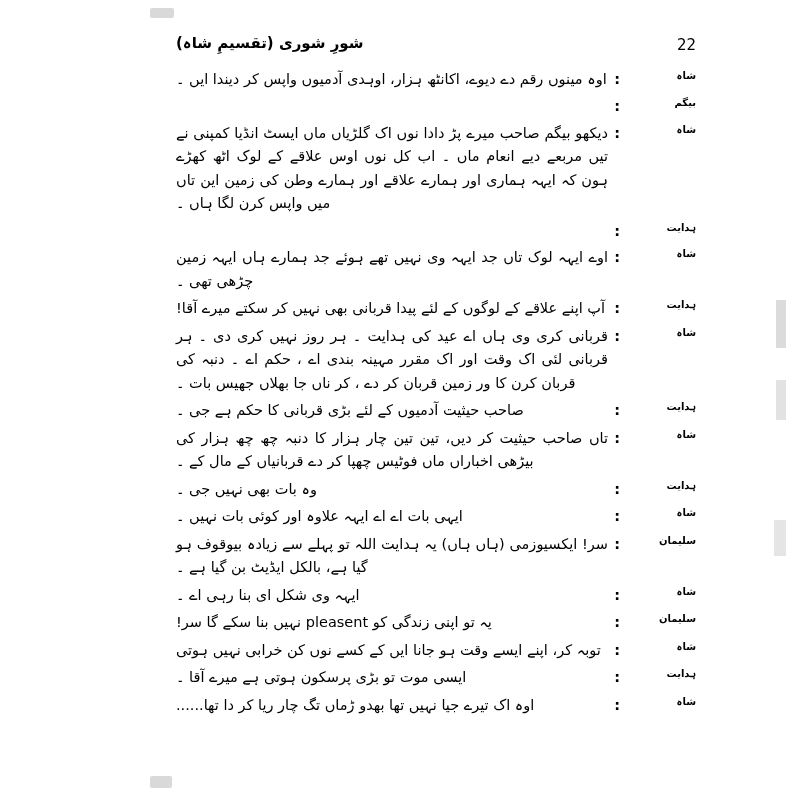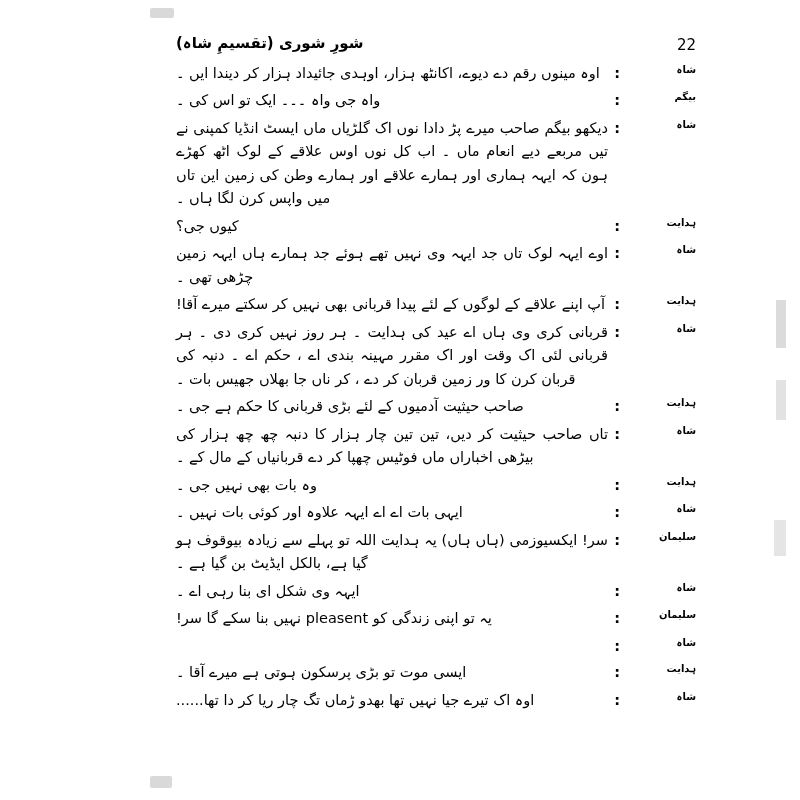--- a/index.html
+++ b/index.html
@@ -64,21 +64,21 @@
     width: 520px;
     height: 726px;
     direction: rtl;
   }
 
   .header-row {
     display: flex;
     flex-direction: row-reverse;
     justify-content: space-between;
     align-items: flex-start;
-    margin-bottom: 8px;
+    margin-bottom: 14px;
   }
   .book-title {
     font-size: 15px;
     font-weight: bold;
     line-height: 1.3;
     letter-spacing: 0;
   }
   .page-number {
     font-size: 15px;
     font-weight: normal;
@@ -133,36 +133,34 @@
   <div class="content">
     <div class="header-row">
       <div class="book-title">شورِ شوری (تقسیمِ شاہ)</div>
       <div class="page-number">22</div>
     </div>
 
     <div id="dialogue-list">
         <div class="dialogue">
           <div class="speaker">شاہ</div>
           <div class="colon">:</div>
-          <div class="line-text">اوہ مینوں رقم دے دیوے، اکانٹھ ہزار، اوہدی جائیداد ہزار کر دیندا ایں ۔</div>
+          <div class="line-text">اوہ مینوں رقم دے دیوے، اکانٹھ ہزار، اوہدی آدمیوں واپس کر دیندا ایں ۔</div>
         </div>
         <div class="dialogue">
           <div class="speaker">بیگم</div>
           <div class="colon">:</div>
-          <div class="line-text short">واہ جی واہ ۔۔۔ ایک تو اس کی ۔</div>
         </div>
         <div class="dialogue">
           <div class="speaker">شاہ</div>
           <div class="colon">:</div>
           <div class="line-text">دیکھو بیگم صاحب میرے پڑ دادا نوں اک گلڑیاں ماں ایسٹ انڈیا کمپنی نے تیں مربعے دیے انعام ماں ۔ اب کل نوں اوس علاقے کے لوک اٹھ کھڑے ہون کہ ایہہ ہماری اور ہمارے علاقے اور ہمارے وطن کی زمین این تاں میں واپس کرن لگا ہاں ۔</div>
         </div>
         <div class="dialogue">
           <div class="speaker">ہدایت</div>
           <div class="colon">:</div>
-          <div class="line-text short">کیوں جی؟</div>
         </div>
         <div class="dialogue">
           <div class="speaker">شاہ</div>
           <div class="colon">:</div>
           <div class="line-text">اوے ایہہ لوک تاں جد ایہہ وی نہیں تھے ہوئے جد ہمارے ہاں ایہہ زمین چڑھی تھی ۔</div>
         </div>
         <div class="dialogue">
           <div class="speaker">ہدایت</div>
           <div class="colon">:</div>
           <div class="line-text">آپ اپنے علاقے کے لوگوں کے لئے پیدا قربانی بھی نہیں کر سکتے میرے آقا!</div>
@@ -203,20 +201,21 @@
           <div class="line-text short">ایہہ وی شکل ای بنا رہی اے ۔</div>
         </div>
         <div class="dialogue">
           <div class="speaker">سلیمان</div>
           <div class="colon">:</div>
           <div class="line-text">یہ تو اپنی زندگی کو pleasent نہیں بنا سکے گا سر!</div>
         </div>
         <div class="dialogue">
           <div class="speaker">شاہ</div>
           <div class="colon">:</div>
+          <div class="line-text">توبہ کر، اپنے ایسے وقت ہو جانا ایں کے کسے نوں کن خرابی نہیں ہوتی</div>
         </div>
         <div class="dialogue">
           <div class="speaker">ہدایت</div>
           <div class="colon">:</div>
           <div class="line-text">ایسی موت تو بڑی پرسکون ہوتی ہے میرے آقا ۔</div>
         </div>
         <div class="dialogue">
           <div class="speaker">شاہ</div>
           <div class="colon">:</div>
           <div class="line-text">اوہ اک تیرے جیا نہیں تھا بھدو ڑماں تگ چار ریا کر دا تھا......</div>

